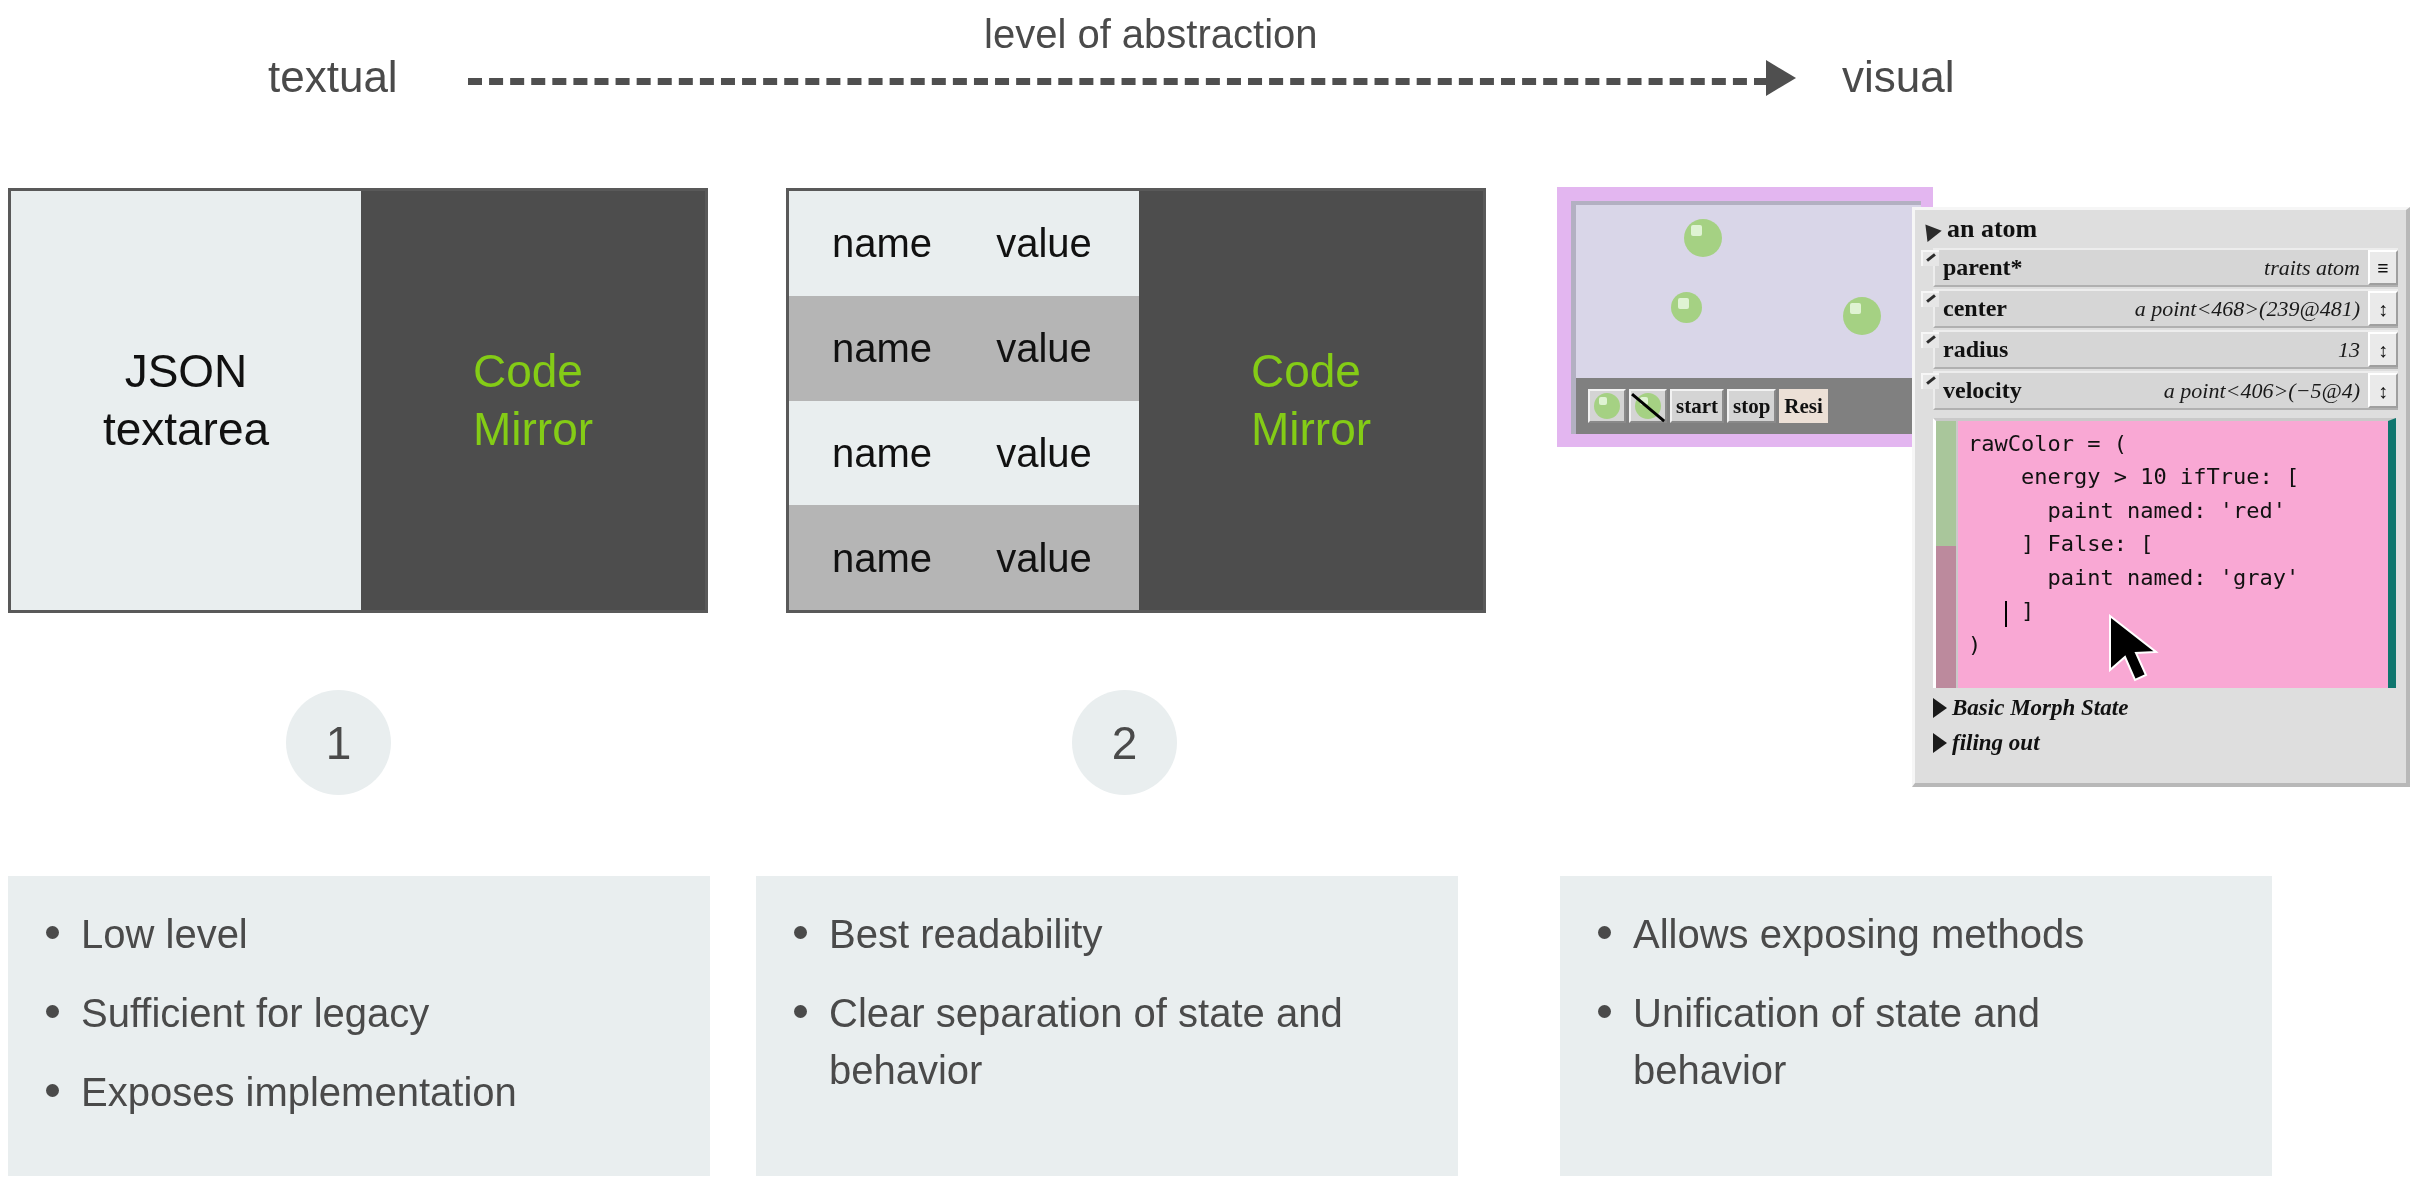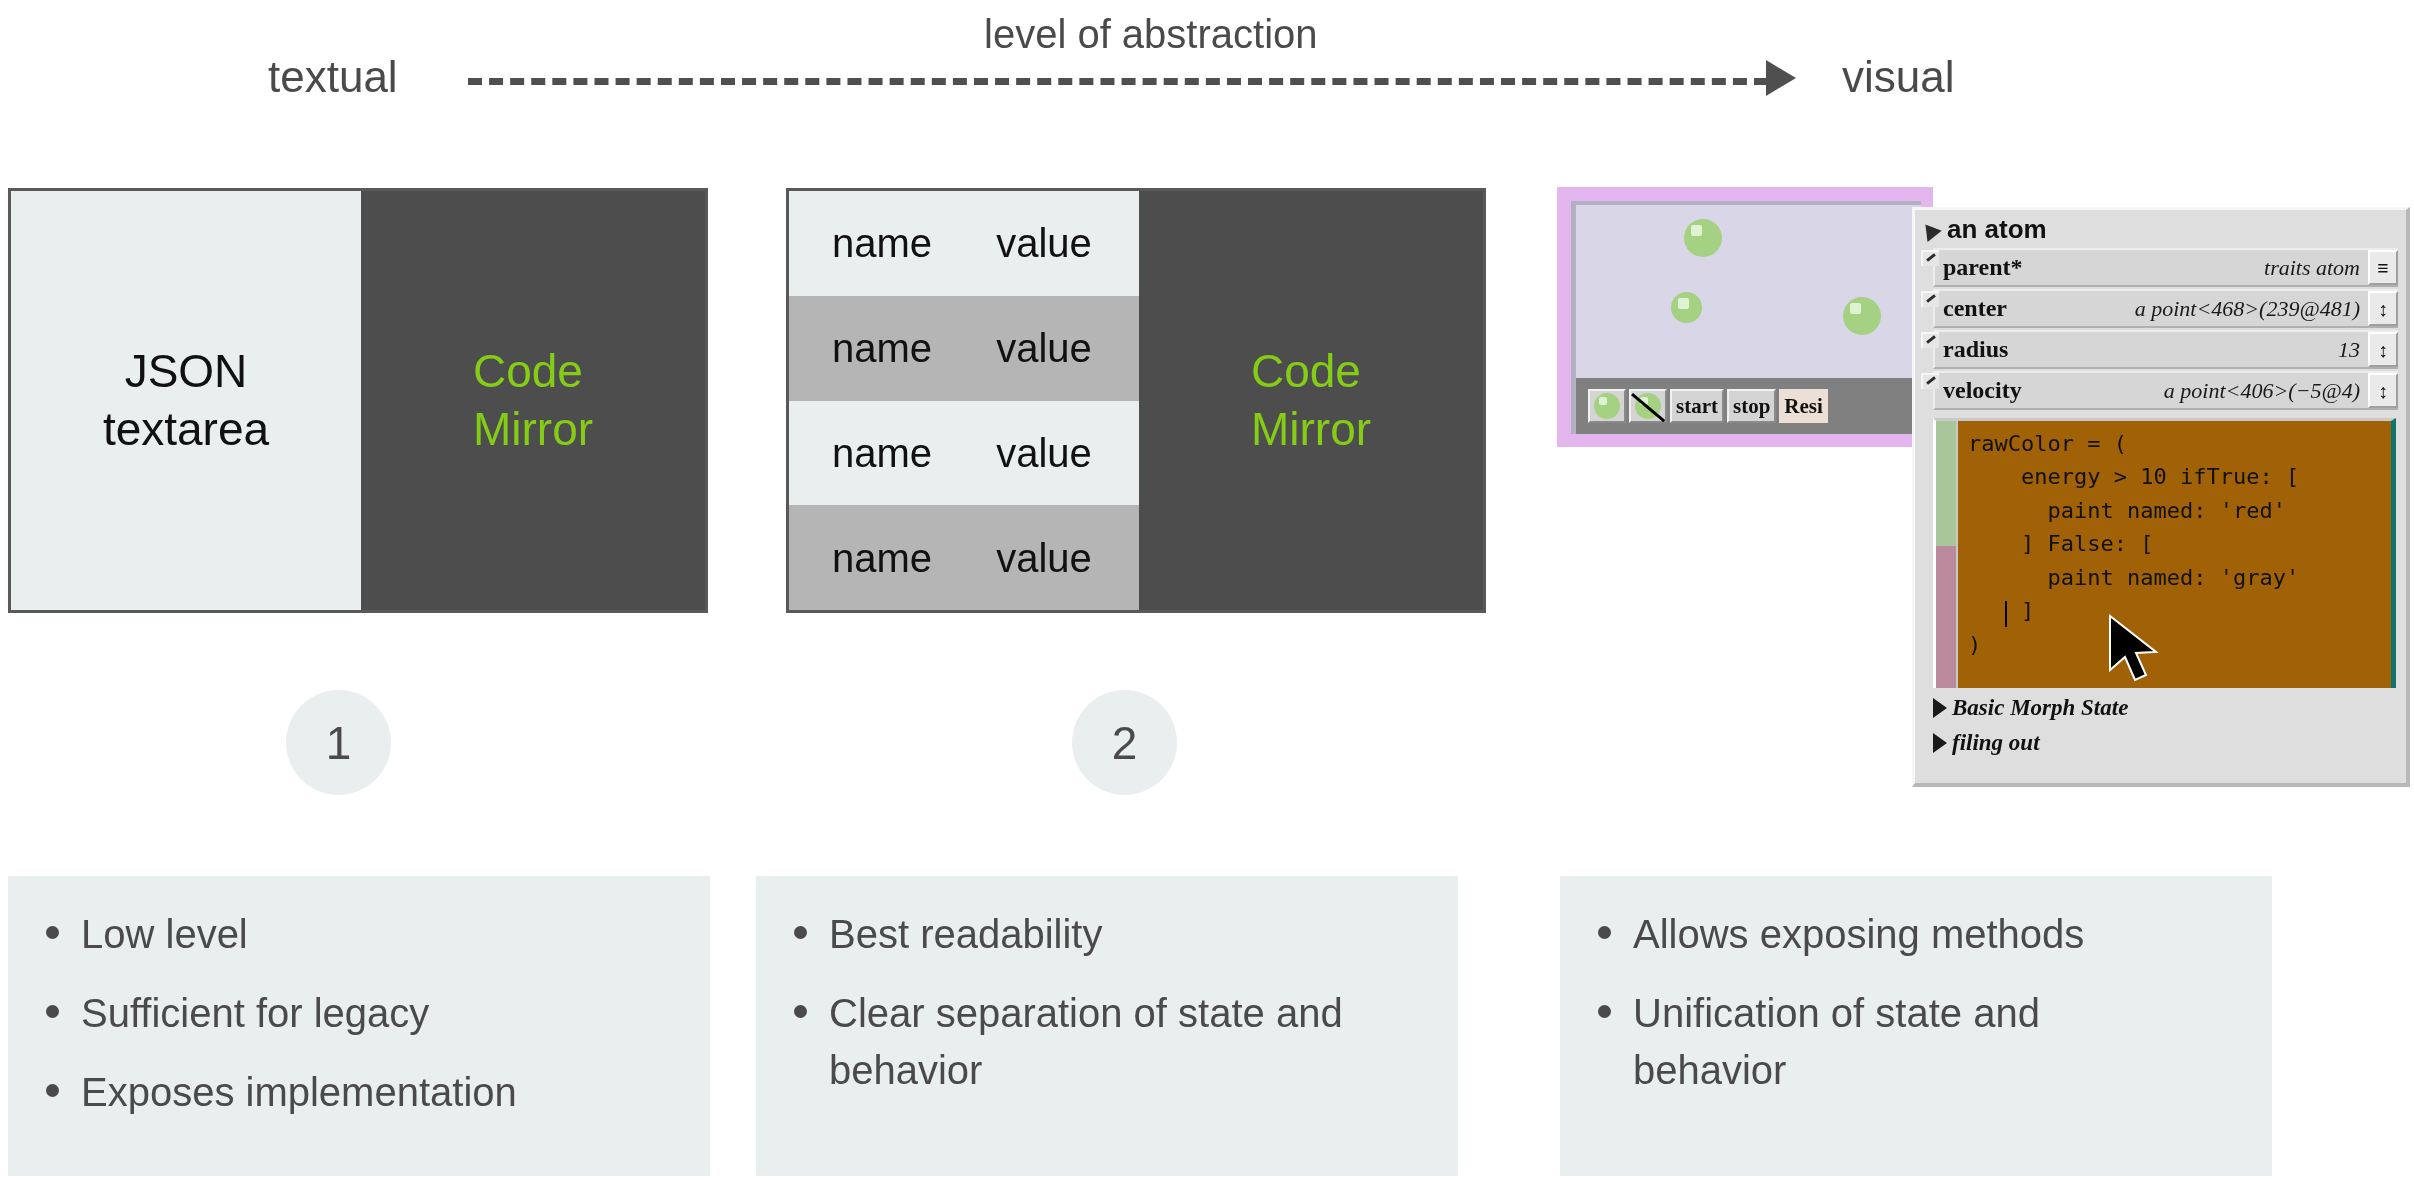--- a/index.html
+++ b/index.html
@@ -185,21 +185,21 @@
   #inspector-collapse-icon {
     width: 0; height: 0;
     border-left: 9px solid transparent;
     border-right: 9px solid transparent;
     border-bottom: 15px solid #2b2b2b;
     transform: rotate(-38deg);
     margin-top: 2px;
   }
   #inspector-title {
     font-weight: bold; font-size: 26px; color: #111;
-    font-family: Liberation Sans, sans-serif;
+    font-family: Liberation Serif, serif;
   }
   .insp-row {
     position: relative;
     display: flex; align-items: center;
     height: 39px;
     margin: 0 8px 2px 18px;
     background: #d6d6d6;
     border-top: 2px solid #ededed;
     border-left: 2px solid #ededed;
     border-bottom: 2px solid #b0b0b0;
@@ -243,24 +243,24 @@
     font-size: 20px; color: #111; font-weight: bold;
     line-height: 1;
     flex: none;
   }
 
   
   #insp-code-wrap {
     position: relative;
     margin: 8px 10px 0 18px;
     height: 270px;
-    background: #a16207;
+    background: #f9a8d4;
     border-left: 3px solid #ffffff;
     border-top: 3px solid #c9c9c9;
-    border-right: 5px solid #0f766e;
+    border-right: 8px solid #0f766e;
     display: flex;
   }
   #insp-code-scroll {
     width: 22px; height: 100%;
     display: flex; flex-direction: column;
     border-right: 2px solid #c9c9c9;
     background: #e2e2e2;
   }
   #insp-code-scroll .green { flex: 0 0 47%; background: #a9c69b; }
   #insp-code-scroll .pink  { flex: 1 1 auto; background: #bc8a9d; }

